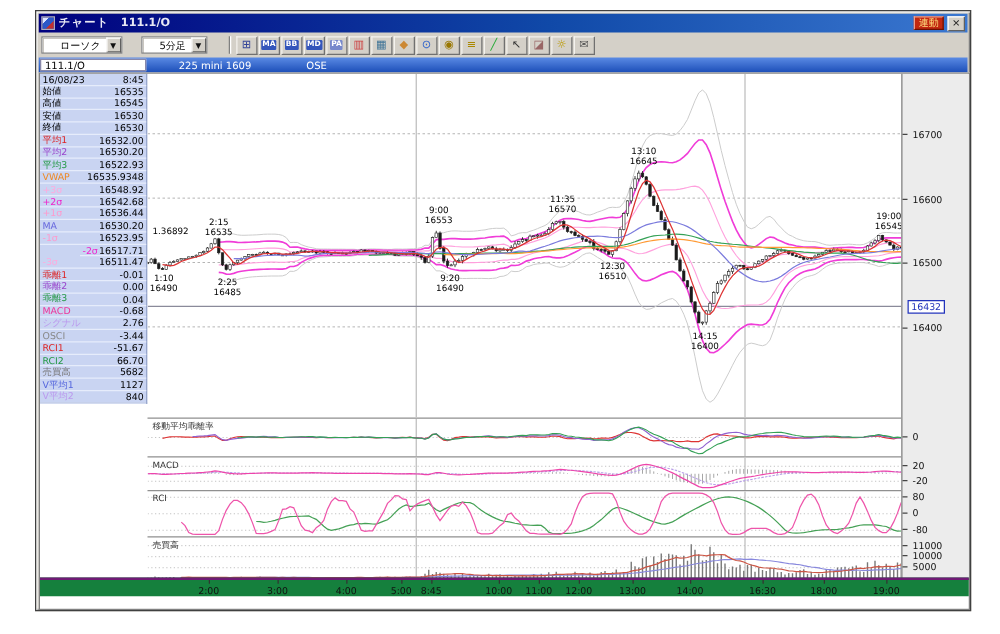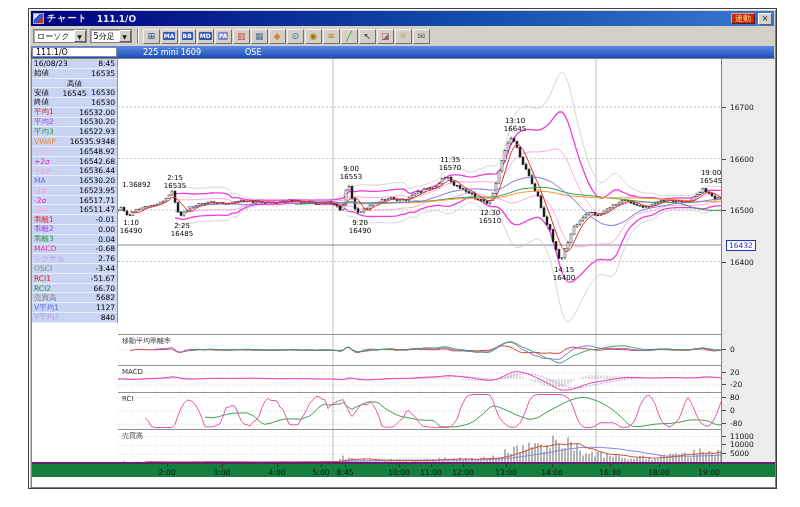--- a/index.html
+++ b/index.html
@@ -14,21 +14,21 @@
     border:1px solid #aab;}
   .title-text{color:#e8e8f4;font-size:9px;font-weight:bold;letter-spacing:1px;}
   .title-code{color:#e8e8f4;font-size:9px;font-weight:bold;margin-left:6px;}
   .link-btn{margin-left:auto;height:11px;line-height:10px;padding:0 3px;font-size:8px;
     background:#c22810;color:#ffe080;border:1px solid #e8a090;border-right-color:#701000;border-bottom-color:#701000;}
   .close-btn{width:14px;height:12px;background:#d4d0c8;border:1px solid #fff;border-right-color:#606060;
     border-bottom-color:#606060;font-size:8px;line-height:10px;text-align:center;color:#222;}
   .toolbar{position:absolute;left:2px;top:18px;right:2px;height:18px;display:flex;align-items:center;
     gap:2px;padding:0 2px;background:#d4d0c8;}
   .combo{height:14px;background:#fff;border:1px solid #808080;box-shadow:inset 1px 1px 0 #b8b4ac;
-    display:flex;align-items:center;font-size:8px;color:#000;padding-left:3px;margin-right:1px;}
+    display:flex;align-items:center;font-size:8px;color:#000;padding-left:14px;margin-right:13px;}
   .combo .arrow{width:12px;height:12px;margin-left:4px;background:#d4d0c8;border:1px solid #fff;
     border-right-color:#606060;border-bottom-color:#606060;font-size:6px;text-align:center;line-height:11px;color:#111;}
   .tb-sep{width:2px;height:14px;border-left:1px solid #808080;border-right:1px solid #fff;margin:0 2px;}
   .tool-btn{width:17px;height:15px;background:#d4d0c8;border:1px solid #f4f2ee;border-right-color:#707070;
     border-bottom-color:#707070;display:flex;align-items:center;justify-content:center;font-size:9px;overflow:hidden;}
   .tool-btn .badge{font-size:6px;font-weight:bold;padding:0 1px;line-height:8px;border-radius:1px;}
   .infobar{position:absolute;left:2px;top:37px;right:2px;height:12px;
     background:linear-gradient(180deg,#5a8ae4,#1c4eb8);display:flex;align-items:center;font-size:8px;color:#fff;}
   .info-tab{width:85px;height:10px;margin:1px 0 1px 1px;background:#fff;color:#000;font-size:8px;
     line-height:10px;padding-left:3px;border:1px solid #88a;}
@@ -140,21 +140,21 @@
   <div class="content">
     <div class="sidebar" id="sidebar">
         <div class="side-row" style="height: 9.77778px;">
           <span style="color: rgb(0, 0, 0);">16/08/23</span>
           <span class="v">8:45</span>
         </div>
         <div class="side-row" style="height: 9.77778px;">
           <span style="color: rgb(0, 0, 0);">始値</span>
           <span class="v">16535</span>
         </div>
-        <div class="side-row" style="height: 9.77778px; flex-direction: column;">
+        <div class="side-row" style="height: 9.77778px;">
           <span style="color: rgb(0, 0, 0);">高値</span>
           <span class="v">16545</span>
         </div>
         <div class="side-row" style="height: 9.77778px;">
           <span style="color: rgb(0, 0, 0);">安値</span>
           <span class="v">16530</span>
         </div>
         <div class="side-row" style="height: 9.77778px;">
           <span style="color: rgb(0, 0, 0);">終値</span>
           <span class="v">16530</span>
@@ -188,21 +188,21 @@
           <span class="v">16536.44</span>
         </div>
         <div class="side-row" style="height: 9.77778px;">
           <span style="color: rgb(102, 102, 221);">MA</span>
           <span class="v">16530.20</span>
         </div>
         <div class="side-row" style="height: 9.77778px;">
           <span style="color: rgb(255, 153, 204);">-1σ</span>
           <span class="v">16523.95</span>
         </div>
-        <div class="side-row" style="height: 9.77778px;">
+        <div class="side-row" style="height: 9.77778px; margin-left: 32px;">
           <span style="color: rgb(238, 34, 204);">-2σ</span>
           <span class="v">16517.71</span>
         </div>
         <div class="side-row" style="height: 9.77778px;">
           <span style="color: rgb(255, 170, 221);">-3σ</span>
           <span class="v">16511.47</span>
         </div>
         <div class="side-row" style="height: 9.77778px;">
           <span style="color: rgb(221, 34, 34);">乖離1</span>
           <span class="v">-0.01</span>

